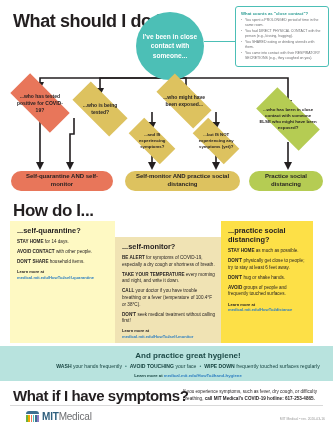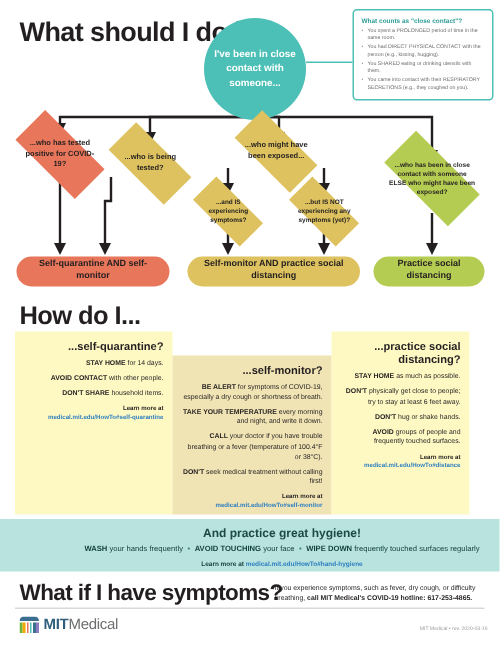--- a/index.html
+++ b/index.html
@@ -67,30 +67,30 @@
     position:absolute;border-radius:30px;
     display:flex;align-items:center;justify-content:center;text-align:center;
     font-size:6px;font-weight:700;color:#231f20;line-height:1.3;
     padding:0 8px;box-sizing:border-box;
   }
   .pill-red{background:#e8765a;}
   .pill-gold{background:#ddc25f;}
   .pill-green{background:#b5cc53;}
 
   
-  .sec-how{position:relative;height:148px;text-align:right;}
+  .sec-how{position:relative;height:148px;}
   .h2{
     position:absolute;left:13px;top:3px;
     font-size:17px;font-weight:700;letter-spacing:-0.4px;color:#231f20;
   }
   .cols{position:absolute;left:10px;top:23px;width:313px;height:122px;display:flex;}
   .col{position:relative;box-sizing:border-box;padding:5px 6px 4px 7px;}
   .col-1{width:105px;background:#fef9c3;}
   .col-2{width:106px;background:#f0e3b4;margin-top:16px;}
-  .col-3{width:92px;background:#fef9c3;}
+  .col-3{width:92px;background:#fde047;}
   .col-title{font-size:7.4px;font-weight:700;margin-bottom:4px;color:#231f20;}
   .tip{font-size:4.6px;line-height:1.45;color:#231f20;margin-bottom:3.4px;}
   .tip b{font-weight:700;}
   .learn{font-size:4.1px;font-weight:700;color:#231f20;margin-top:3px;line-height:1.4;}
   .learn .lnk{display:block;color:#2e7fc1;font-weight:700;}
 
   
   .band{
     position:relative;height:35px;background:#b8e3de;text-align:center;
     padding-top:5px;box-sizing:border-box;padding-left:43px;
@@ -106,21 +106,21 @@
   .sec-sym{position:relative;height:51px;}
   .h3{
     position:absolute;left:13px;top:6px;
     font-size:15px;font-weight:700;letter-spacing:-0.4px;color:#231f20;
   }
   .sym-text{
     position:absolute;left:183px;top:8px;width:145px;
     font-size:4.6px;line-height:1.5;color:#231f20;
   }
   .sym-text b{font-weight:700;}
-  .logo{position:absolute;left:13px;top:30px;display:flex;align-items:center;}
+  .logo{position:absolute;left:26px;top:30px;display:flex;align-items:center;}
   .logo-mark{
     width:13px;height:11px;margin-right:3px;position:relative;
     background:#ffffff;overflow:hidden;
   }
   .logo-mark .dome{
     position:absolute;left:0;top:0;width:13px;height:3px;background:#3c6e8f;
     border-radius:6px 6px 0 0;
   }
   .logo-mark .bars{position:absolute;left:0;top:3.6px;width:13px;height:7.4px;display:flex;gap:0.7px;}
   .logo-mark .bars i{flex:1;display:block;}

